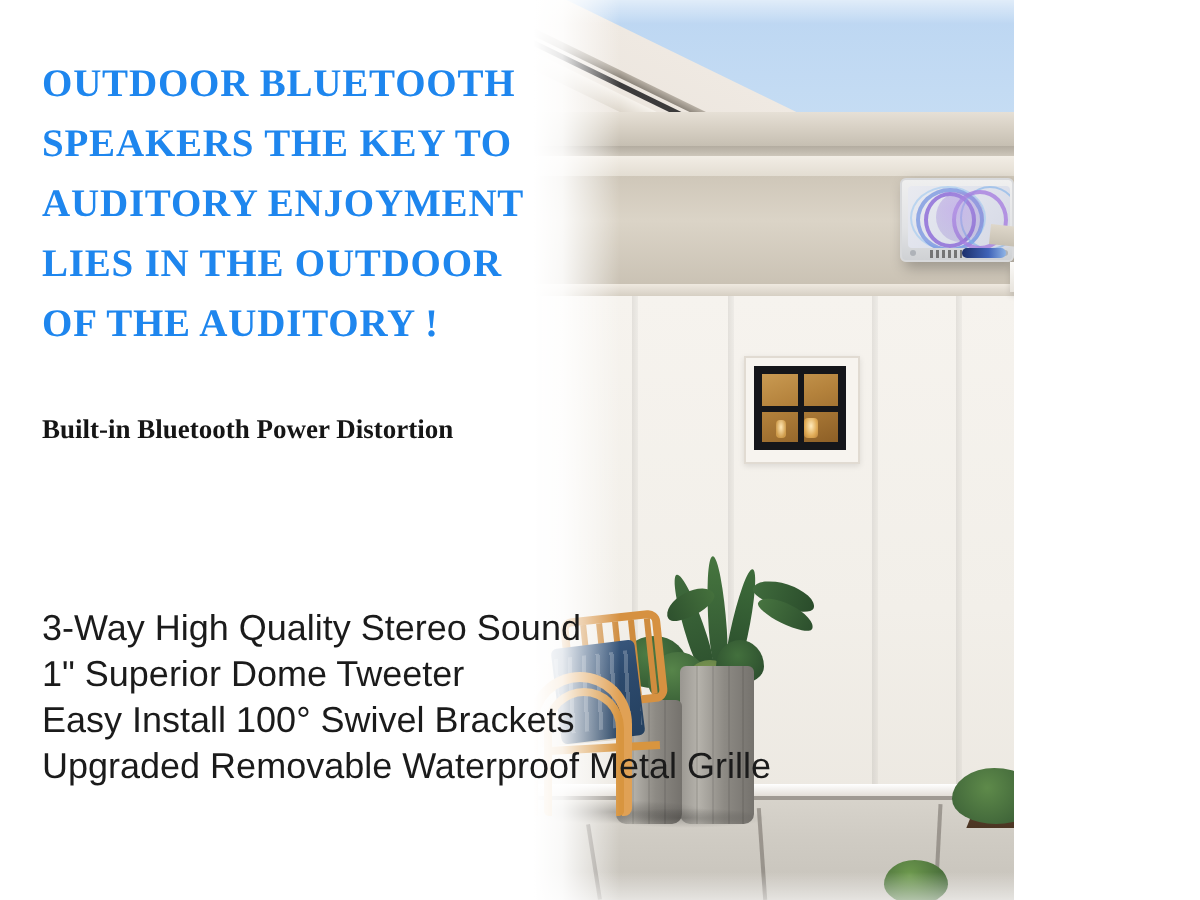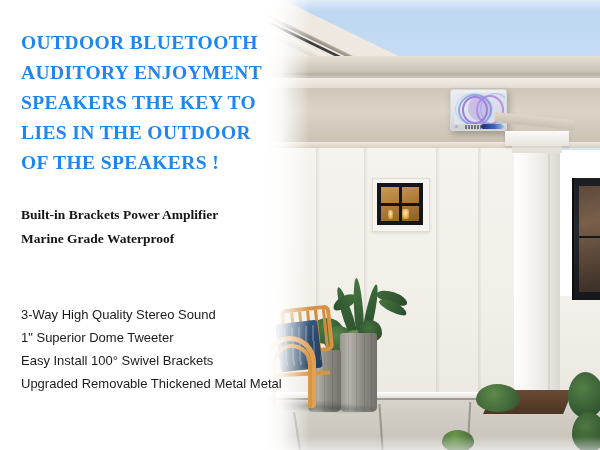--- a/index.html
+++ b/index.html
@@ -4,21 +4,21 @@
 <style>
   html,body{margin:0;padding:0;}
   body{
     width:600px;height:450px;
     background:#ffffff;
     font-family:"Liberation Sans", sans-serif;
     overflow:hidden;
   }
   .banner{
     position:relative;
-    width:600px;height:450px;
+    width:507px;height:450px;
     background:#ffffff;
     overflow:hidden;
   }
 
   
   .photo{
     position:absolute;
     left:250px; top:0;
     width:350px; height:450px;
     overflow:hidden;
@@ -330,21 +330,21 @@
     font-size:13.5px;
     line-height:24px;
     color:#151515;
   }
   .features div{white-space:nowrap;}
 
   .bullets{
     position:absolute;left:21px;top:303px;width:275px;
     font-family:"Liberation Sans", sans-serif;
     font-weight:400;
-    font-size:13px;
+    font-size:18px;
     line-height:23px;
     color:#1b1b1b;
   }
   .bullets div{white-space:nowrap;}
 </style>
 </head>
 <body>
 
 <div class="banner">
 
@@ -466,31 +466,30 @@
       <div class="chair-arm2"></div>
 
       <div class="fade-top"></div>
       <div class="fade-bottom"></div>
       <div class="fade-left"></div>
     </div>
   </div>
 
   <div class="headline">
     <div>OUTDOOR BLUETOOTH</div>
+    <div>SPEAKERS THE KEY TO</div>
     <div>AUDITORY ENJOYMENT</div>
-    <div>SPEAKERS THE KEY TO</div>
     <div>LIES IN THE OUTDOOR</div>
-    <div>OF THE SPEAKERS !</div>
+    <div>OF THE AUDITORY !</div>
   </div>
 
   <div class="features">
-    <div>Built-in Brackets Power Amplifier</div>
-    <div>Marine Grade Waterproof</div>
+    <div>Built-in Bluetooth Power Distortion</div>
   </div>
 
   <div class="bullets">
     <div>3-Way High Quality Stereo Sound</div>
     <div>1" Superior Dome Tweeter</div>
     <div>Easy Install 100° Swivel Brackets</div>
-    <div>Upgraded Removable Thickened Metal Metal</div>
+    <div>Upgraded Removable Waterproof Metal Grille</div>
   </div>
 
 </div>
 
 </body></html>

